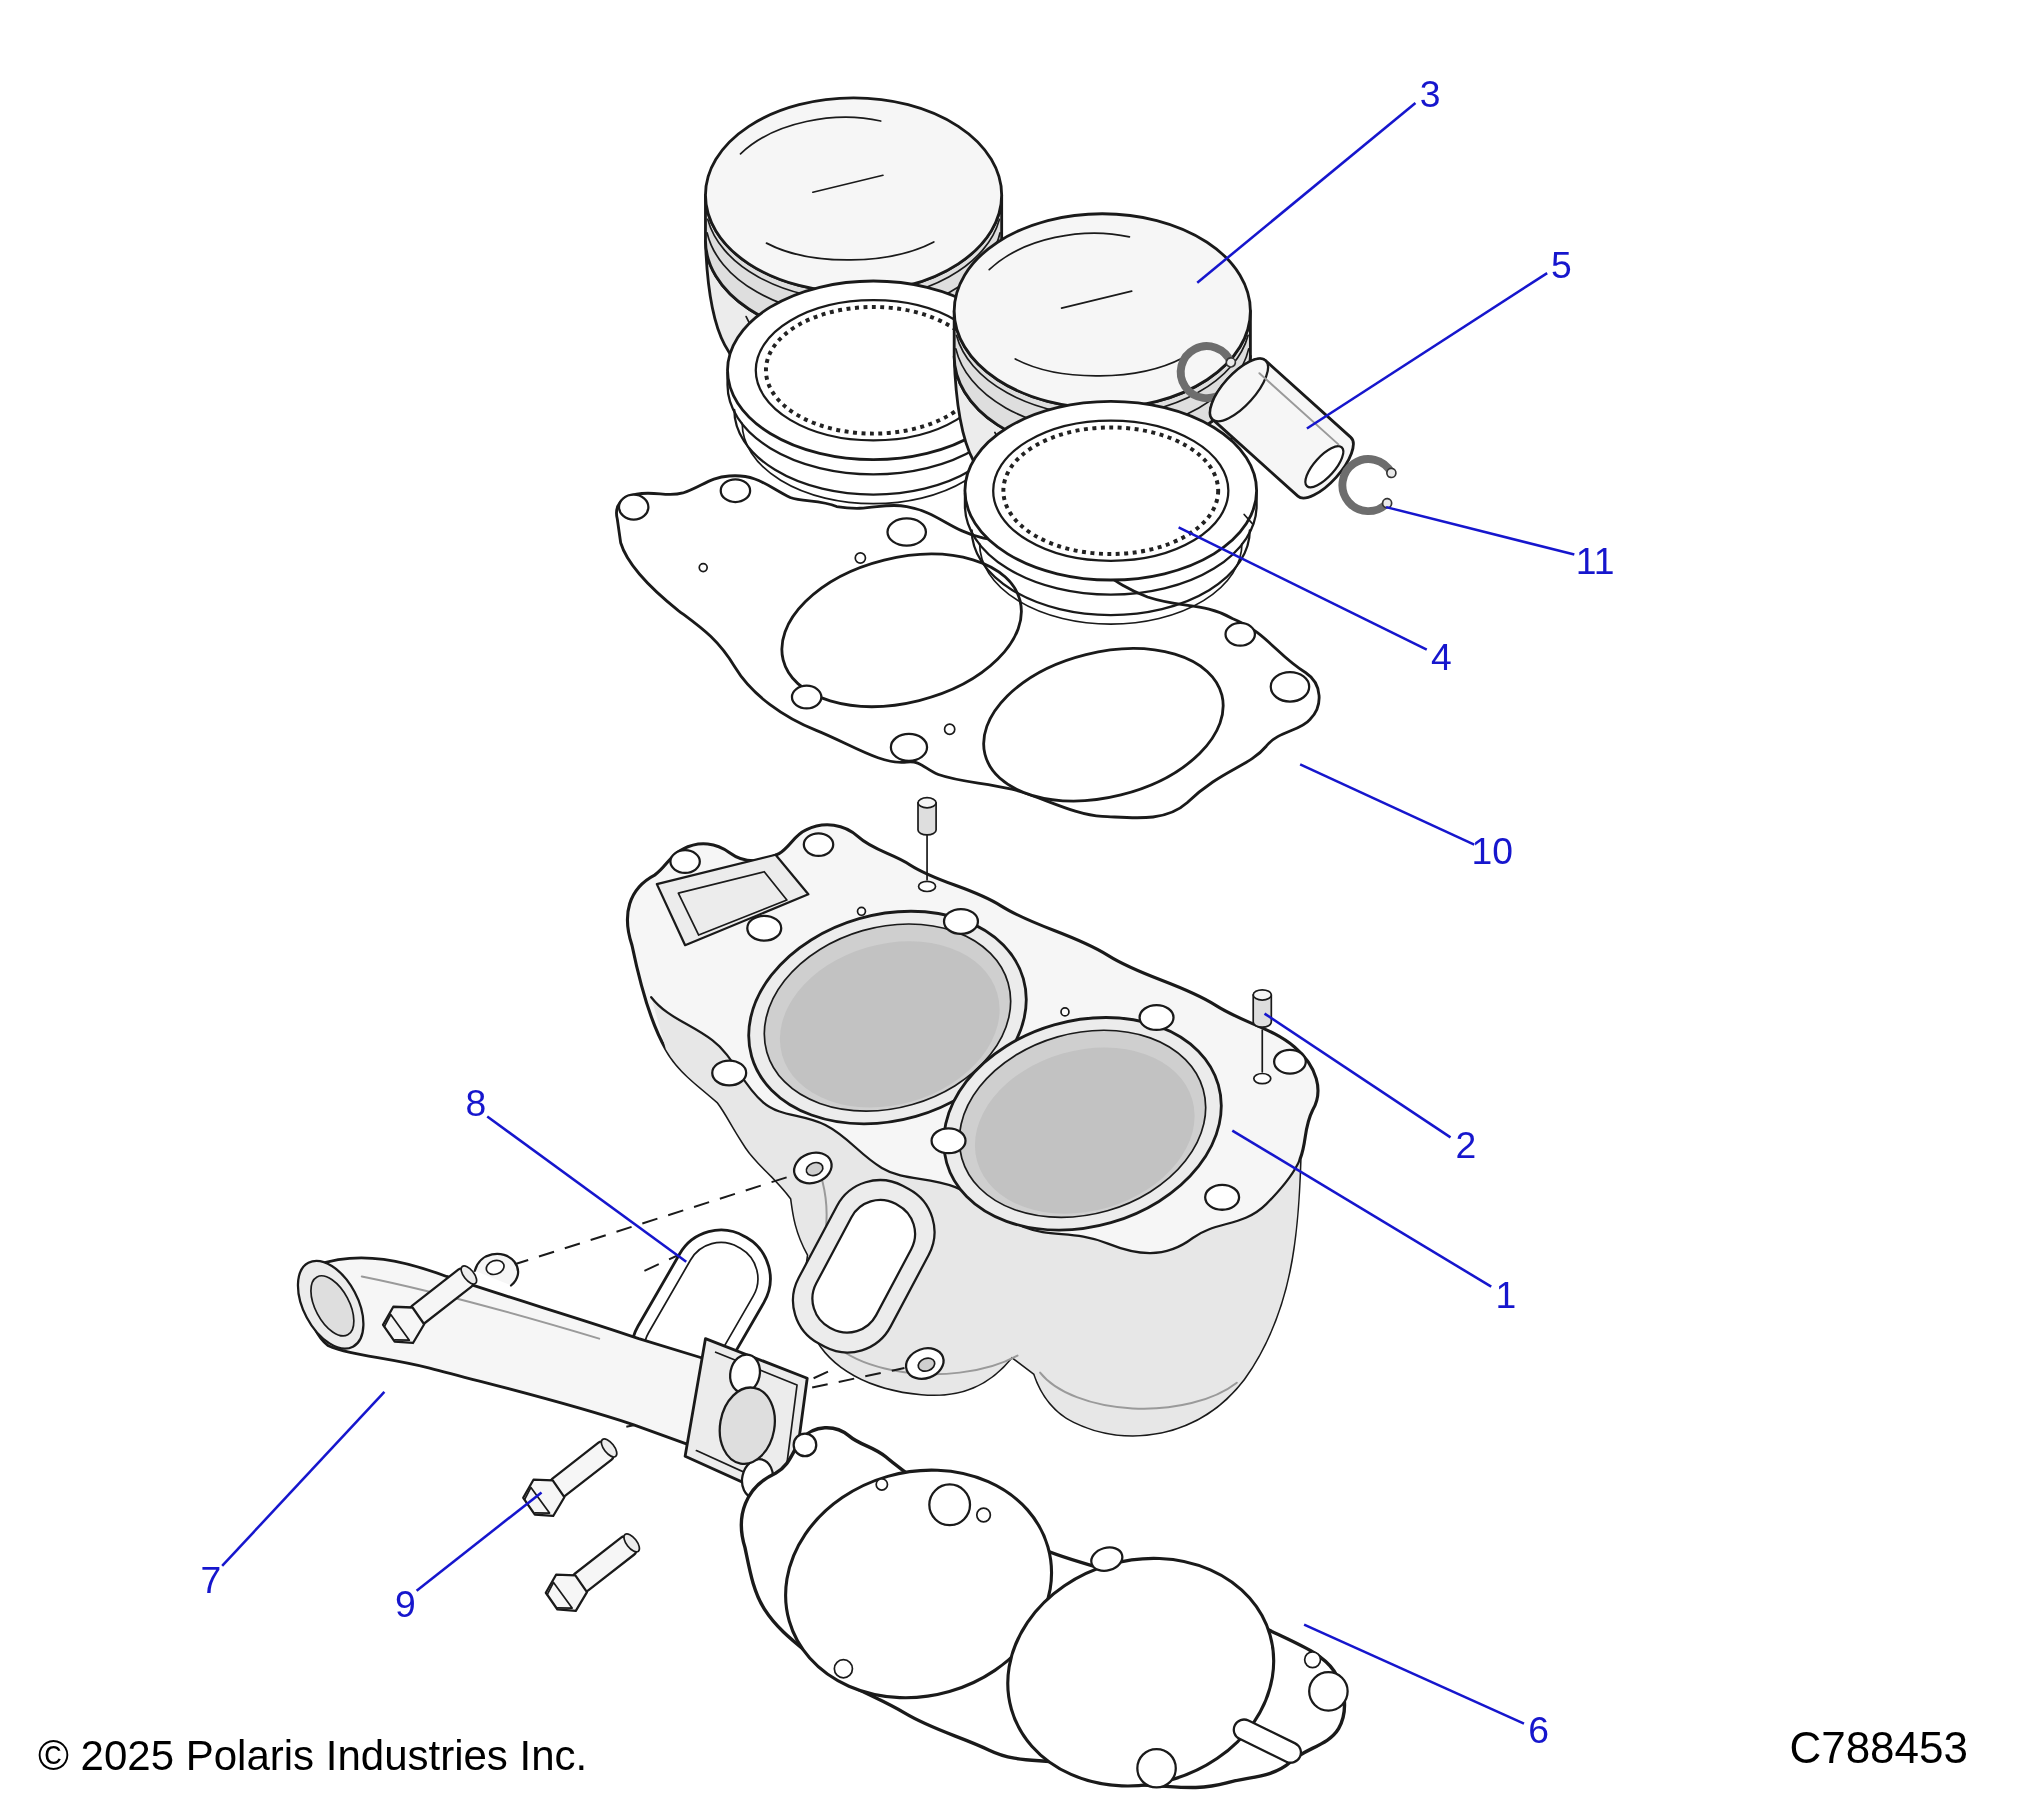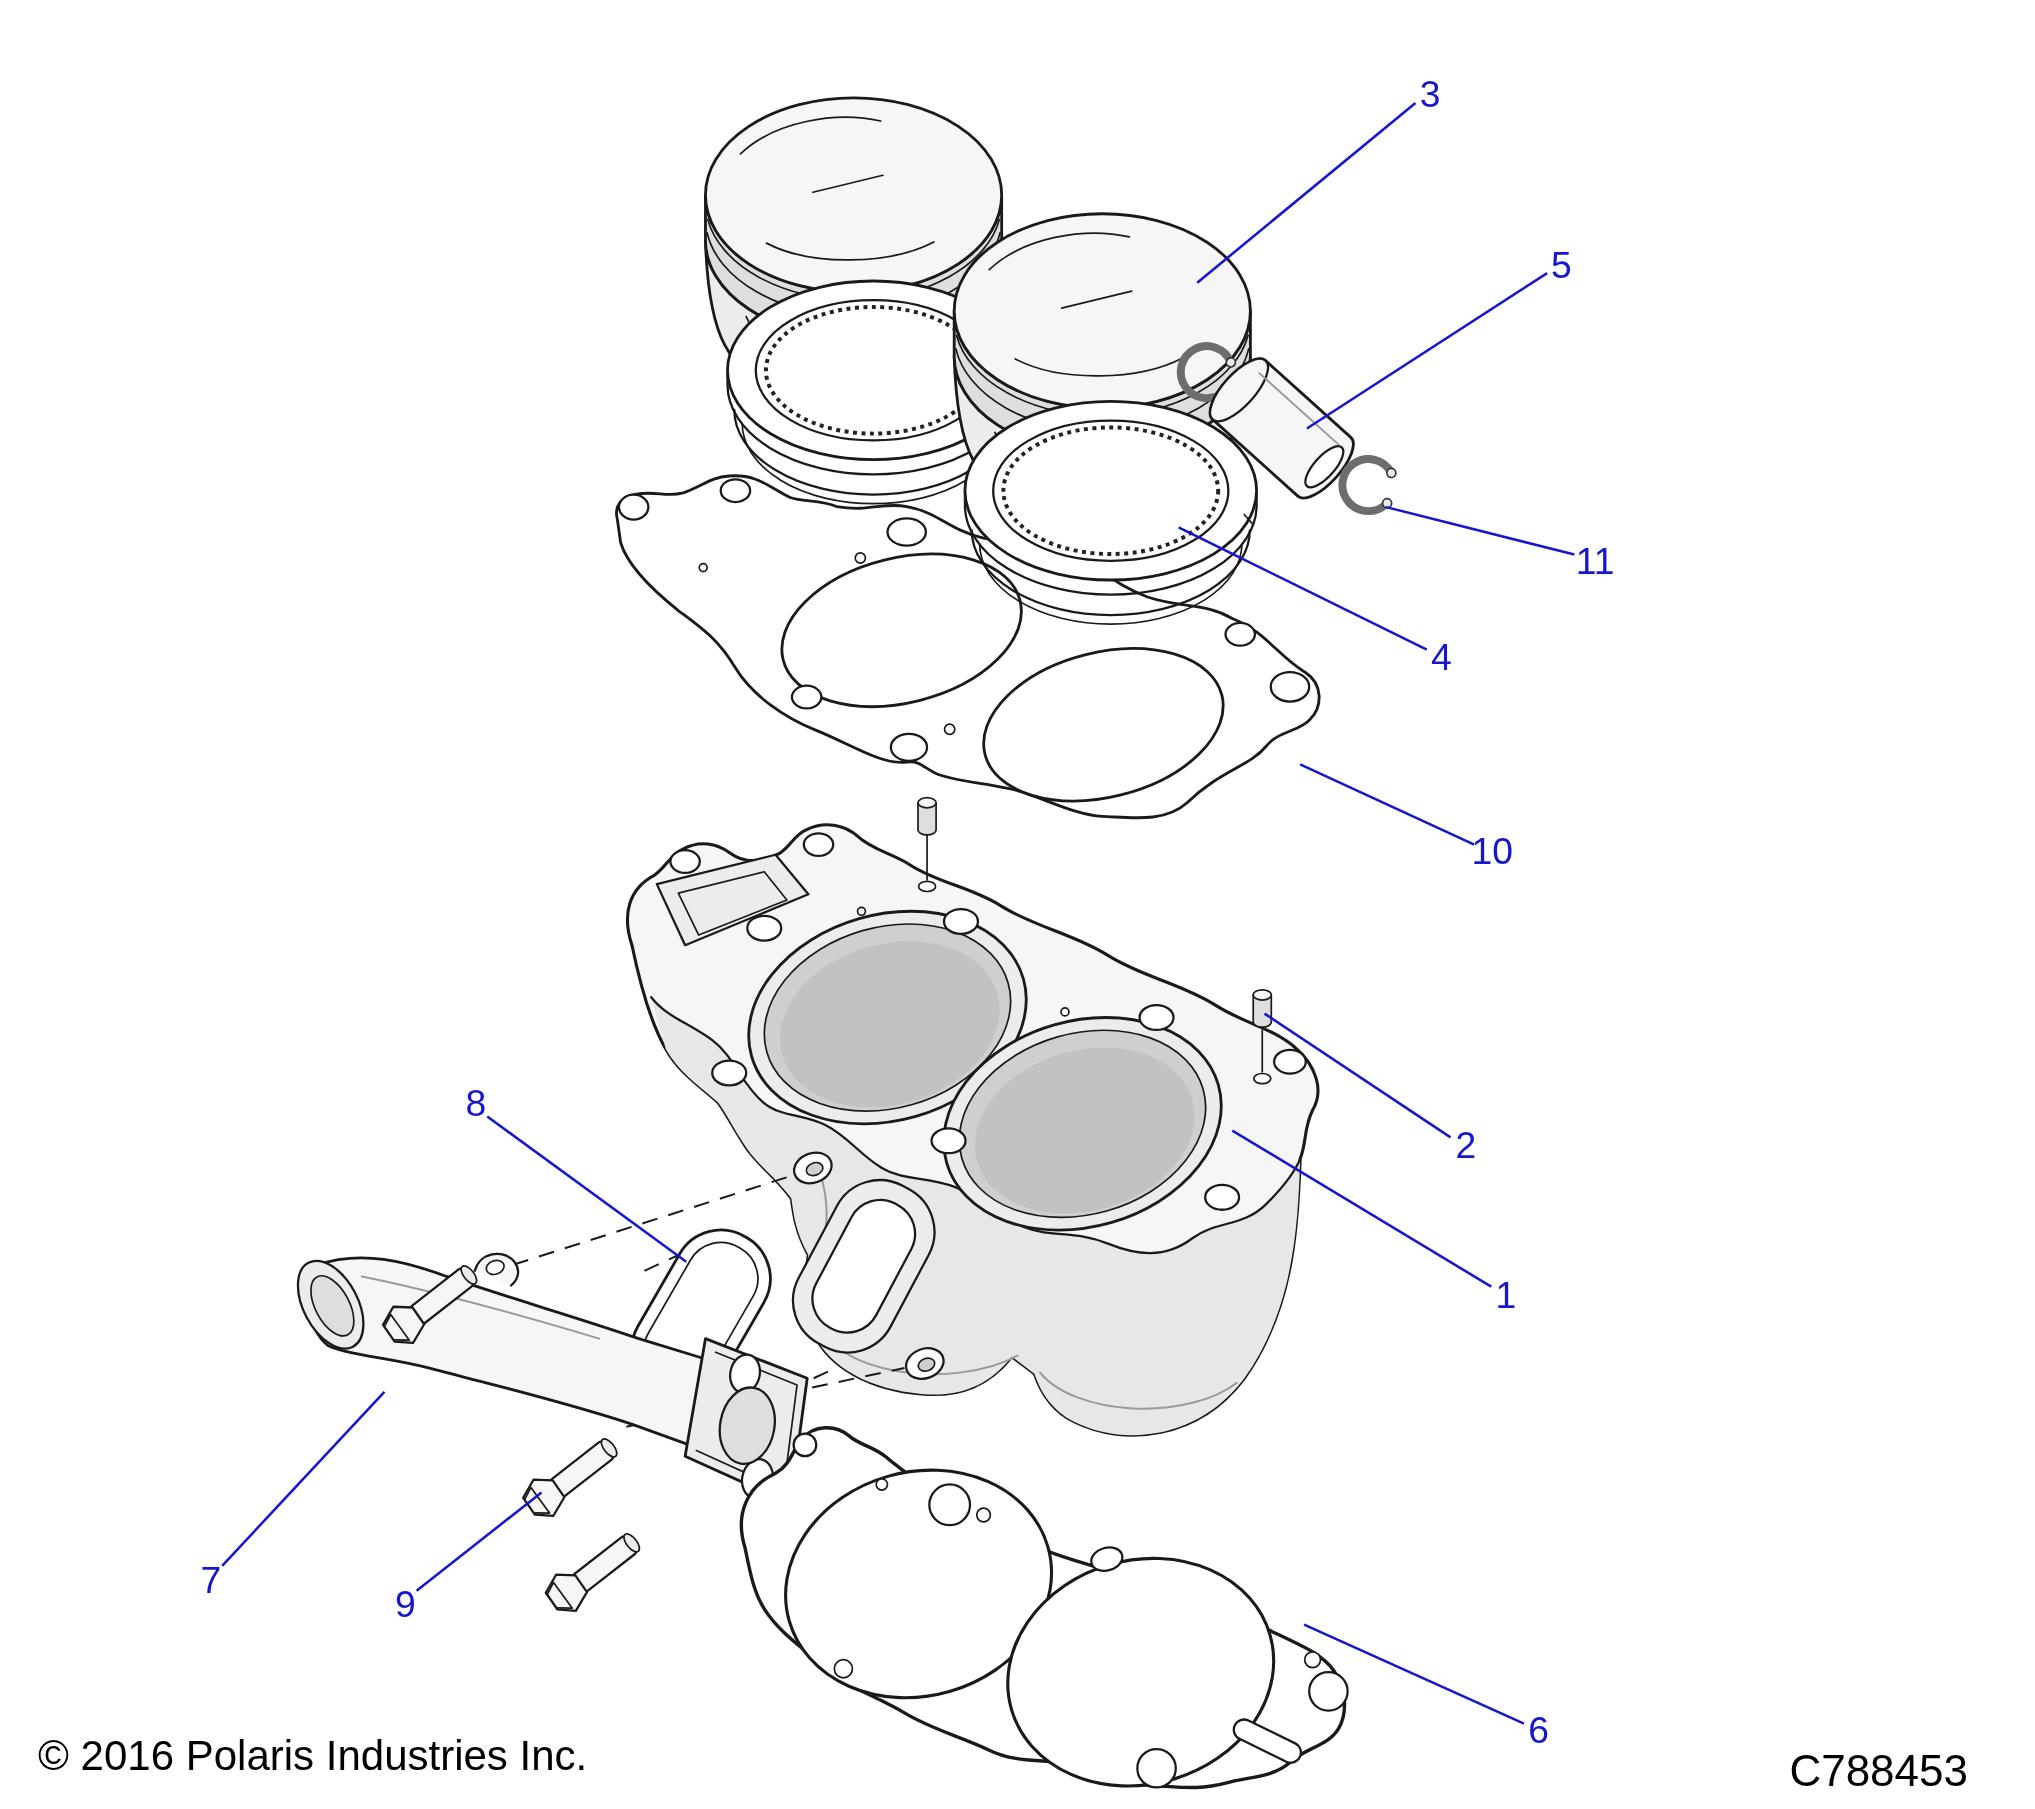--- a/index.html
+++ b/index.html
@@ -1,21 +1,21 @@
 <!DOCTYPE html>
 <html style="font-size:9px"><head>
 <meta charset="utf-8">
 <style>
   html,body{margin:0;padding:0;background:#fff;}
   .stage{position:relative;width:2035px;height:1809px;background:#ffffff;overflow:hidden;
          font-family:"Liberation Sans",sans-serif;}
   svg{position:absolute;left:0;top:0;}
   .footer-text{position:absolute;color:#000;font-family:"Liberation Sans",sans-serif;}
   #copyright{left:38px;bottom:29px;font-size:42px;}
-  #partcode{right:67px;bottom:13px;font-size:44px;}
+  #partcode{right:67px;bottom:36px;font-size:44px;}
   
   .s  {stroke:#1a1a1a;stroke-width:5;fill:none;stroke-linecap:round;stroke-linejoin:round;}
   .s4 {stroke:#1a1a1a;stroke-width:4;fill:none;stroke-linecap:round;stroke-linejoin:round;}
   .s3 {stroke:#1a1a1a;stroke-width:3;fill:none;stroke-linecap:round;stroke-linejoin:round;}
   .thin{stroke:#9a9a9a;stroke-width:3.5;fill:none;stroke-linecap:round;}
   .dash{stroke:#1a1a1a;stroke-width:3.5;fill:none;stroke-dasharray:28 20;}
   .f0{fill:#ffffff;} .f1{fill:#f6f6f6;} .f2{fill:#ececec;} .f3{fill:#dedede;}
   .f4{fill:#cfcfcf;} .f5{fill:#c2c2c2;} .f6{fill:#e7e7e7;}
 </style>
 </head>
@@ -295,17 +295,17 @@
         <text x="842" y="1952" text-anchor="middle" dominant-baseline="central" fill="#1616cd" font-size="66" font-family="&quot;Liberation Sans&quot;, sans-serif">8</text>
         <line x1="393" y1="2770" x2="680" y2="2462" stroke="#1616cd" stroke-width="4.5"></line>
         <text x="373" y="2795" text-anchor="middle" dominant-baseline="central" fill="#1616cd" font-size="66" font-family="&quot;Liberation Sans&quot;, sans-serif">7</text>
         <line x1="737" y1="2814" x2="958" y2="2640" stroke="#1616cd" stroke-width="4.5"></line>
         <text x="717" y="2838" text-anchor="middle" dominant-baseline="central" fill="#1616cd" font-size="66" font-family="&quot;Liberation Sans&quot;, sans-serif">9</text>
         <line x1="2696" y1="3049" x2="2307" y2="2874" stroke="#1616cd" stroke-width="4.5"></line>
         <text x="2722" y="3060" text-anchor="middle" dominant-baseline="central" fill="#1616cd" font-size="66" font-family="&quot;Liberation Sans&quot;, sans-serif">6</text>
       </g>
 </svg>
 
-<div id="copyright" class="footer-text">© 2016 Polaris Industries Inc.</div>
+<div id="copyright" class="footer-text">© 2025 Polaris Industries Inc.</div>
 <div id="partcode" class="footer-text">C788453</div>
 
 </div>
 
 
 </body></html>

